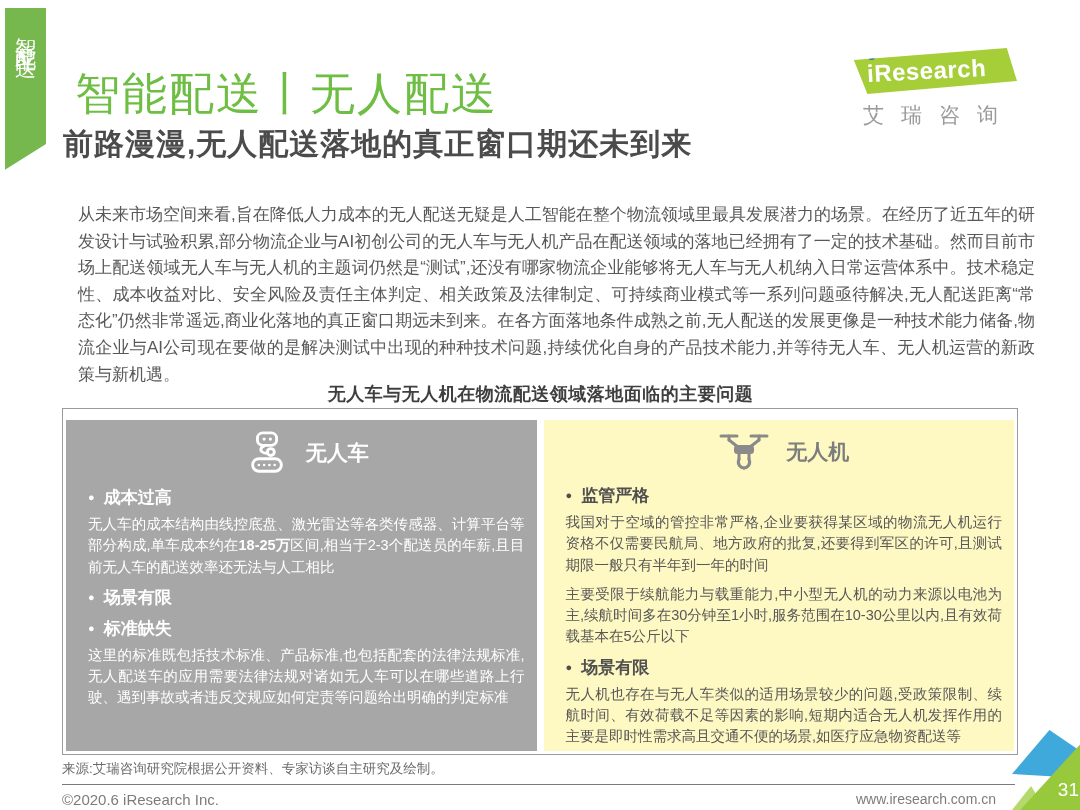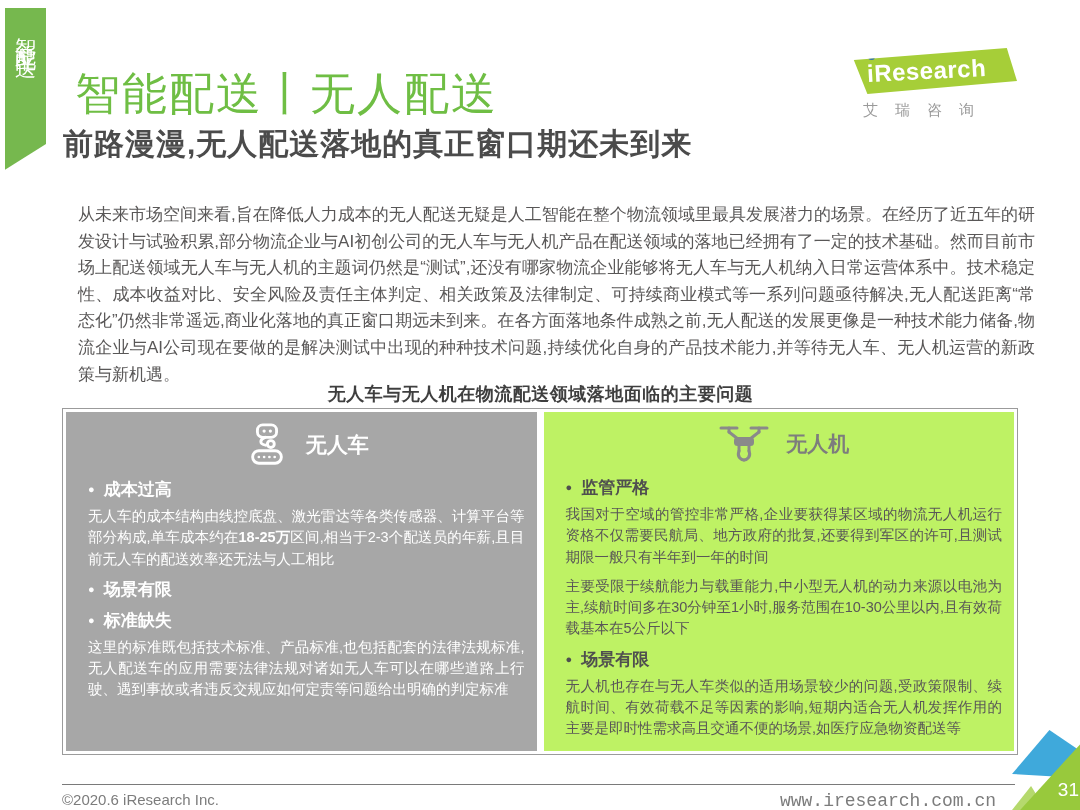--- a/index.html
+++ b/index.html
@@ -20,21 +20,21 @@
   .logo{position:absolute;right:55px;top:48px;width:178px;}
   .logo-shape{
     position:relative;width:170px;height:46px;background:#a6ce38;
     clip-path:polygon(4% 26%,94% 0%,100% 72%,12% 100%);
   }
   .logo-text{
     position:absolute;left:20px;top:9px;color:#ffffff;font-weight:bold;font-size:24px;
     transform:rotate(-3deg);letter-spacing:0.5px;
   }
   .logo-dot{position:absolute;left:21px;top:5px;width:7px;height:7px;border-radius:50%;background:#2f6eb5;}
-  .logo-caption{margin-top:7px;padding-left:16px;color:#9a9a9a;font-size:15px;letter-spacing:17px;white-space:nowrap;}
+  .logo-caption{margin-top:7px;padding-left:16px;color:#9a9a9a;font-size:21px;letter-spacing:17px;white-space:nowrap;}
   
   .title{
     position:absolute;left:63px;top:52px;margin:12px;color:#6fbe44;font-size:45px;
     font-weight:500;letter-spacing:2px;
   }
   .subtitle{
     position:absolute;left:63px;top:124px;margin:0;color:#4b4b4b;font-size:30px;
     font-weight:600;letter-spacing:1px;
   }
   .intro{
@@ -43,37 +43,37 @@
   }
   .table-title{
     position:absolute;left:62px;top:382px;width:957px;text-align:center;
     color:#3f3f3f;font-size:18px;font-weight:bold;letter-spacing:0.5px;
   }
   
   .box{
     position:absolute;left:62px;top:408px;width:956px;height:347px;box-sizing:border-box;
     border:1px solid #9b9b9b;background:#ffffff;padding:3px;display:flex;gap:7px;
   }
-  .col{flex:1;box-sizing:border-box;padding:4px 12px 0 22px;overflow:hidden;}
+  .col{flex:1;box-sizing:border-box;padding:4px 12px 0 22px;overflow:hidden;margin-top:8px;}
   .col-left{background:#a7a7a7;color:#ffffff;}
-  .col-right{background:#bef264;color:#595757;}
+  .col-right{background:#fef9c3;color:#595757;}
   .col-header{display:flex;align-items:center;justify-content:center;gap:16px;padding:6px 0 2px 0;}
   .col-header .hdr-label{font-size:21px;font-weight:bold;}
   .col-right .col-header .hdr-label{color:#7d7d7d;}
   .item{margin-top:8px;}
   .item-label{font-size:17px;font-weight:bold;margin-bottom:5px;}
   .col-right .item-label{color:#4f4f4f;}
   .bullet{font-size:11px;margin-right:9px;vertical-align:2px;}
   .item-text{font-size:14.5px;line-height:21.3px;text-align:justify;}
   .item-text b{font-weight:bold;}
   
   .source{position:absolute;left:62px;top:760px;color:#6b6b6b;font-size:13.5px;}
   .footer-line{position:absolute;left:62px;top:784px;width:953px;border-top:1px solid #7a7a7a;}
   .copyright{position:absolute;left:62px;top:791px;color:#7c7c7c;font-size:15px;}
-  .website{position:absolute;right:84px;top:791px;color:#7c7c7c;font-size:18px;font-family:Liberation Mono, monospace;}
+  .website{position:absolute;right:84px;top:791px;color:#7c7c7c;font-size:14px;}
   .corner{position:absolute;right:0;bottom:0;width:68px;height:80px;}
   .corner .tri{position:absolute;inset:0;}
   .tri-blue{background:#3fa9db;clip-path:polygon(0 55%,55% 0,100% 26%,100% 60%);}
   .tri-green{background:#98c93c;clip-path:polygon(12% 100%,100% 18%,100% 100%);}
   .tri-lime{background:#b5d96d;clip-path:polygon(0 100%,28% 70%,50% 100%);}
   .page-num{position:absolute;right:1px;bottom:9px;color:#ffffff;font-size:19px;font-weight:500;}
 </style>
 </head>
 <body>
 
@@ -165,20 +165,21 @@
         <div class="item-text">主要受限于续航能力与载重能力,中小型无人机的动力来源以电池为主,续航时间多在30分钟至1小时,服务范围在10-30公里以内,且有效荷载基本在5公斤以下</div>
       </div>
 
       <div class="item">
         <div class="item-label"><span class="bullet">●</span><span>场景有限</span></div>
         <div class="item-text">无人机也存在与无人车类似的适用场景较少的问题,受政策限制、续航时间、有效荷载不足等因素的影响,短期内适合无人机发挥作用的主要是即时性需求高且交通不便的场景,如医疗应急物资配送等</div>
       </div>
     </div>
   </div>
 
+  <div class="source">来源:艾瑞咨询研究院根据公开资料、专家访谈自主研究及绘制。</div>
   <div class="footer-line"></div>
   <div class="copyright">©2020.6 iResearch Inc.</div>
   <div class="website">www.iresearch.com.cn</div>
 
   <div class="corner">
     <div class="tri tri-blue"></div>
     <div class="tri tri-lime"></div>
     <div class="tri tri-green"></div>
     <span class="page-num">31</span>
   </div>

